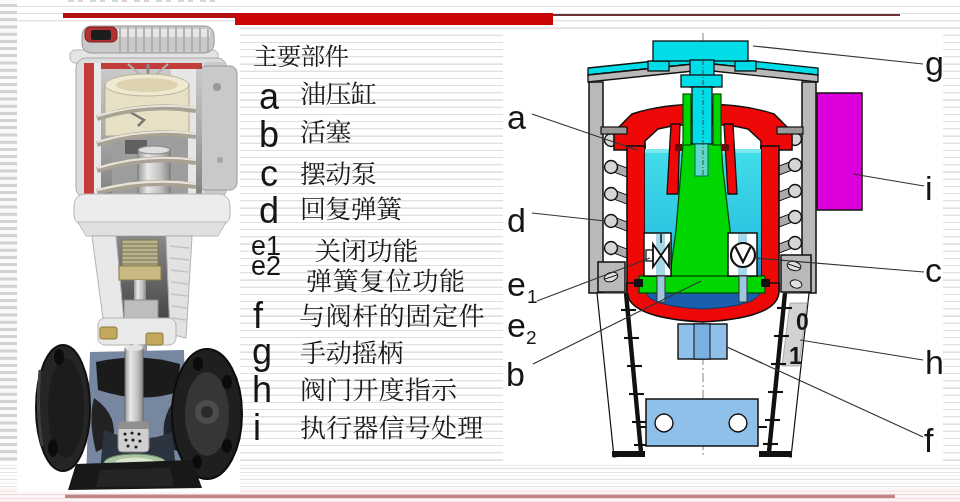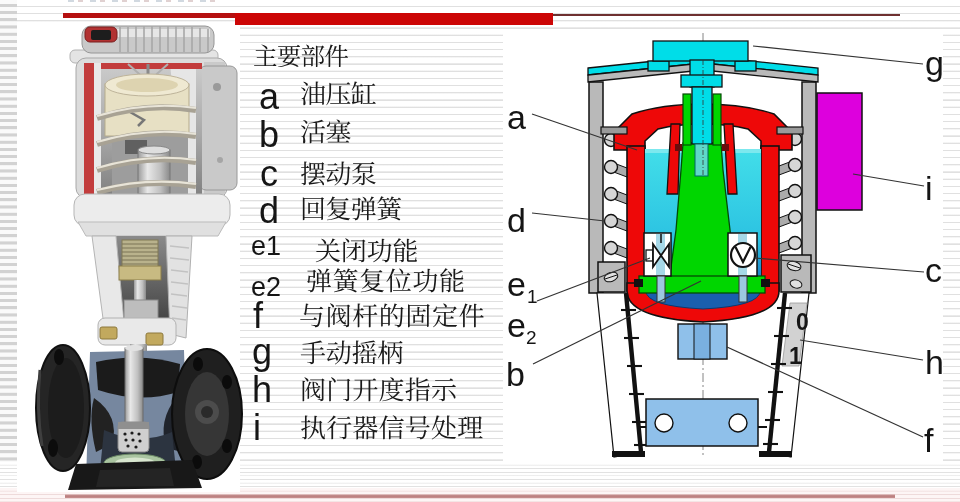--- a/index.html
+++ b/index.html
@@ -328,21 +328,21 @@
 <line x1="800" y1="340" x2="923" y2="360"></line>
 <line x1="727" y1="347" x2="923" y2="437"></line>
 </g>
 </svg>
 
 <div class="lbl" style="left:259px;top:79px;font-size:36px">a</div>
 <div class="lbl" style="left:259px;top:117px;font-size:36px">b</div>
 <div class="lbl" style="left:260px;top:156px;font-size:36px">c</div>
 <div class="lbl" style="left:259px;top:193px;font-size:36px">d</div>
 <div class="lbl" style="left:251px;top:233px;font-size:27px">e1</div>
-<div class="lbl" style="left:251px;top:274px;font-size:27px">e2</div>
+<div class="lbl" style="left:251px;top:253px;font-size:27px">e2</div>
 <div class="lbl" style="left:253px;top:298px;font-size:36px">f</div>
 <div class="lbl" style="left:252px;top:334px;font-size:36px">g</div>
 <div class="lbl" style="left:252px;top:372px;font-size:36px">h</div>
 <div class="lbl" style="left:253px;top:410px;font-size:36px">i</div>
 
 <svg style="position:absolute;left:253px;top:44px" width="97" height="32.5" viewBox="0 0 97 32.5">
     <g fill="#1a1a1a" transform="matrix(0.02450,0,0,-0.02450,0,21.11)">
       <path transform="translate(0,0)" d="M109 605H769L820 669Q820 669 830 661Q840 654 854 642Q869 631 885 617Q901 603 915 591Q911 575 889 575H118ZM151 318H729L779 380Q779 380 789 373Q798 366 812 354Q826 343 842 330Q857 316 871 304Q870 297 863 293Q855 289 844 289H159ZM42 -6H813L865 59Q865 59 875 51Q884 43 899 32Q914 20 931 7Q947 -7 961 -20Q957 -35 934 -35H51ZM465 605H533V-20H465ZM352 837Q425 823 472 801Q520 780 546 755Q573 730 582 707Q591 685 587 668Q582 651 568 646Q553 640 532 650Q517 681 485 715Q453 748 416 778Q378 808 342 827Z"></path>
       <path transform="translate(971,0)" d="M260 146Q400 128 502 107Q605 87 676 66Q746 45 790 25Q834 5 855 -12Q876 -29 881 -42Q885 -55 877 -63Q869 -71 854 -72Q838 -72 821 -64Q760 -29 671 5Q581 39 470 70Q359 101 231 127ZM231 127Q256 152 286 190Q317 228 348 270Q379 311 405 350Q431 388 445 413L543 380Q539 371 528 365Q516 360 488 364L508 377Q493 355 470 323Q446 291 418 256Q391 221 362 187Q334 153 310 126ZM727 276Q698 205 658 152Q618 98 563 58Q507 19 433 -9Q359 -37 263 -54Q167 -72 45 -81L41 -64Q213 -39 335 2Q458 42 536 112Q615 182 653 292H727ZM870 356Q870 356 878 349Q887 342 901 332Q914 321 929 308Q944 295 956 284Q953 268 931 268H53L44 297H822ZM211 389Q211 386 203 381Q195 376 183 372Q170 368 156 368H147V640V673L218 640H809V611H211ZM775 640 812 680 893 618Q888 612 876 607Q864 602 850 599V400Q850 397 840 392Q831 388 819 384Q806 380 795 380H785V640ZM823 453V424H190V453ZM635 772V434H572V772ZM422 772V434H359V772ZM863 832Q863 832 871 825Q880 818 894 806Q908 795 923 783Q939 770 952 758Q948 742 925 742H59L50 772H814Z"></path>
       <path transform="translate(1943,0)" d="M235 840Q279 825 304 806Q329 787 340 767Q351 748 350 731Q349 715 340 704Q331 693 317 692Q303 692 288 704Q286 736 266 773Q247 810 224 833ZM517 603Q515 595 506 590Q497 584 482 586Q470 564 450 534Q431 504 408 472Q385 440 362 413L350 418Q363 452 376 494Q389 536 400 576Q411 616 417 641ZM516 487Q516 487 525 481Q533 474 546 463Q559 453 574 440Q588 428 600 417Q597 401 574 401H56L48 430H471ZM488 744Q488 744 496 738Q504 731 517 721Q530 711 544 699Q558 687 570 676Q569 668 562 664Q555 660 544 660H72L64 690H442ZM135 329 209 297H429L461 336L532 280Q528 274 519 269Q510 265 495 263V-29Q495 -32 480 -40Q464 -48 442 -48H432V267H197V-47Q197 -52 183 -59Q169 -67 145 -67H135V297ZM146 630Q189 604 213 576Q237 548 247 523Q257 498 256 480Q255 461 245 449Q236 438 223 438Q209 438 194 451Q192 479 183 510Q174 541 160 572Q146 602 133 625ZM467 49V19H173V49ZM626 799 702 760H689V-57Q689 -59 683 -64Q677 -70 665 -74Q653 -79 636 -79H626V760ZM903 760V730H658V760ZM850 760 894 801 971 724Q961 714 925 714Q912 689 893 654Q875 620 854 584Q834 547 814 514Q793 480 776 456Q838 414 874 370Q911 326 927 283Q944 240 944 198Q945 124 912 88Q879 52 797 48Q797 63 794 77Q790 91 783 97Q776 104 760 108Q743 112 721 113V130Q742 130 773 130Q804 130 819 130Q835 130 846 136Q862 144 870 162Q879 179 879 212Q879 270 849 330Q820 390 752 453Q764 480 779 520Q794 559 809 603Q825 646 838 687Q852 729 862 760Z"></path>

